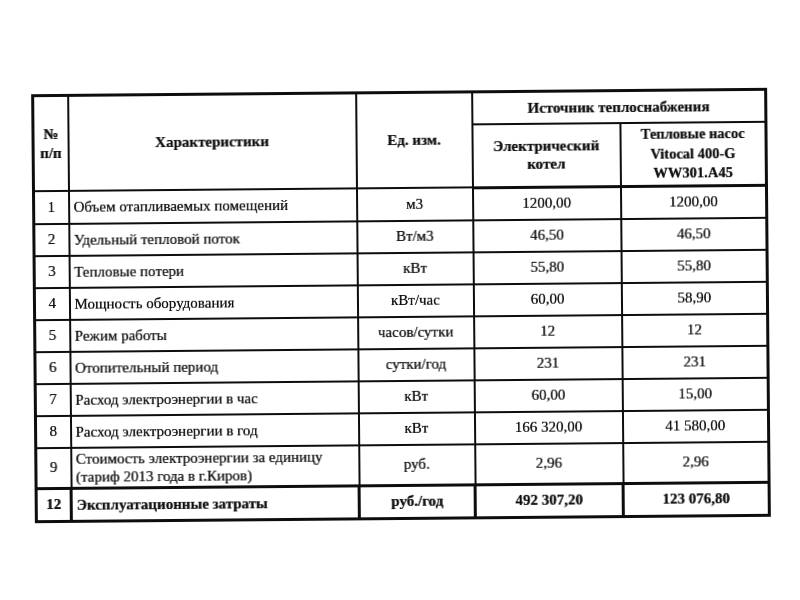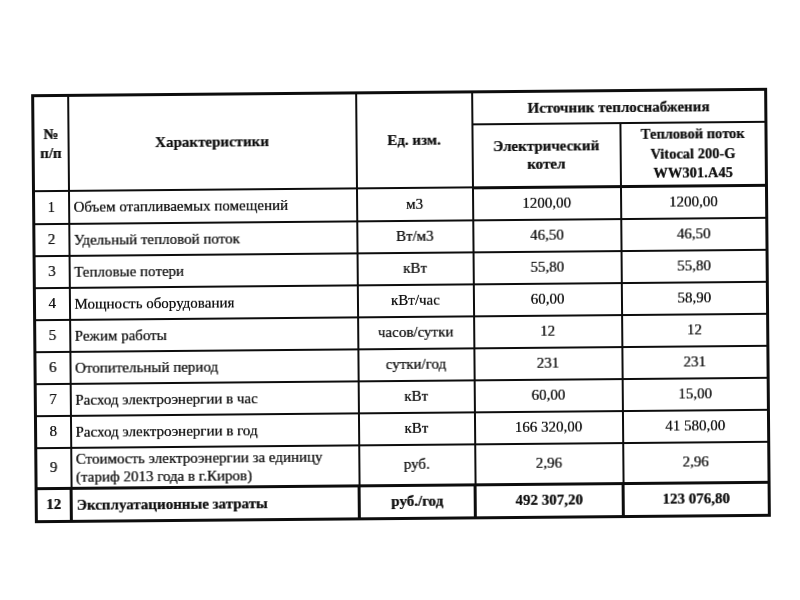--- a/index.html
+++ b/index.html
@@ -83,22 +83,22 @@
           <span>№</span><br>
           <span>п/п</span>
         </th>
         <th rowspan="2">Характеристики</th>
         <th rowspan="2">Ед. изм.</th>
         <th colspan="2" class="h-group">Источник теплоснабжения</th>
       </tr>
       <tr>
         <th class="h-sub">Электрический котел</th>
         <th class="h-sub hp">
-          <span>Тепловой поток</span><br>
-          <span>Vitocal 200-G</span><br>
+          <span>Тепловые насос</span><br>
+          <span>Vitocal 400-G</span><br>
           <span>WW301.A45</span>
         </th>
       </tr>
     </thead>
     <tbody>
       <tr>
         <td class="c-num">1</td>
         <td class="c-name">Объем отапливаемых помещений</td>
         <td class="c-unit">м3</td>
         <td class="c-val">1200,00</td>

